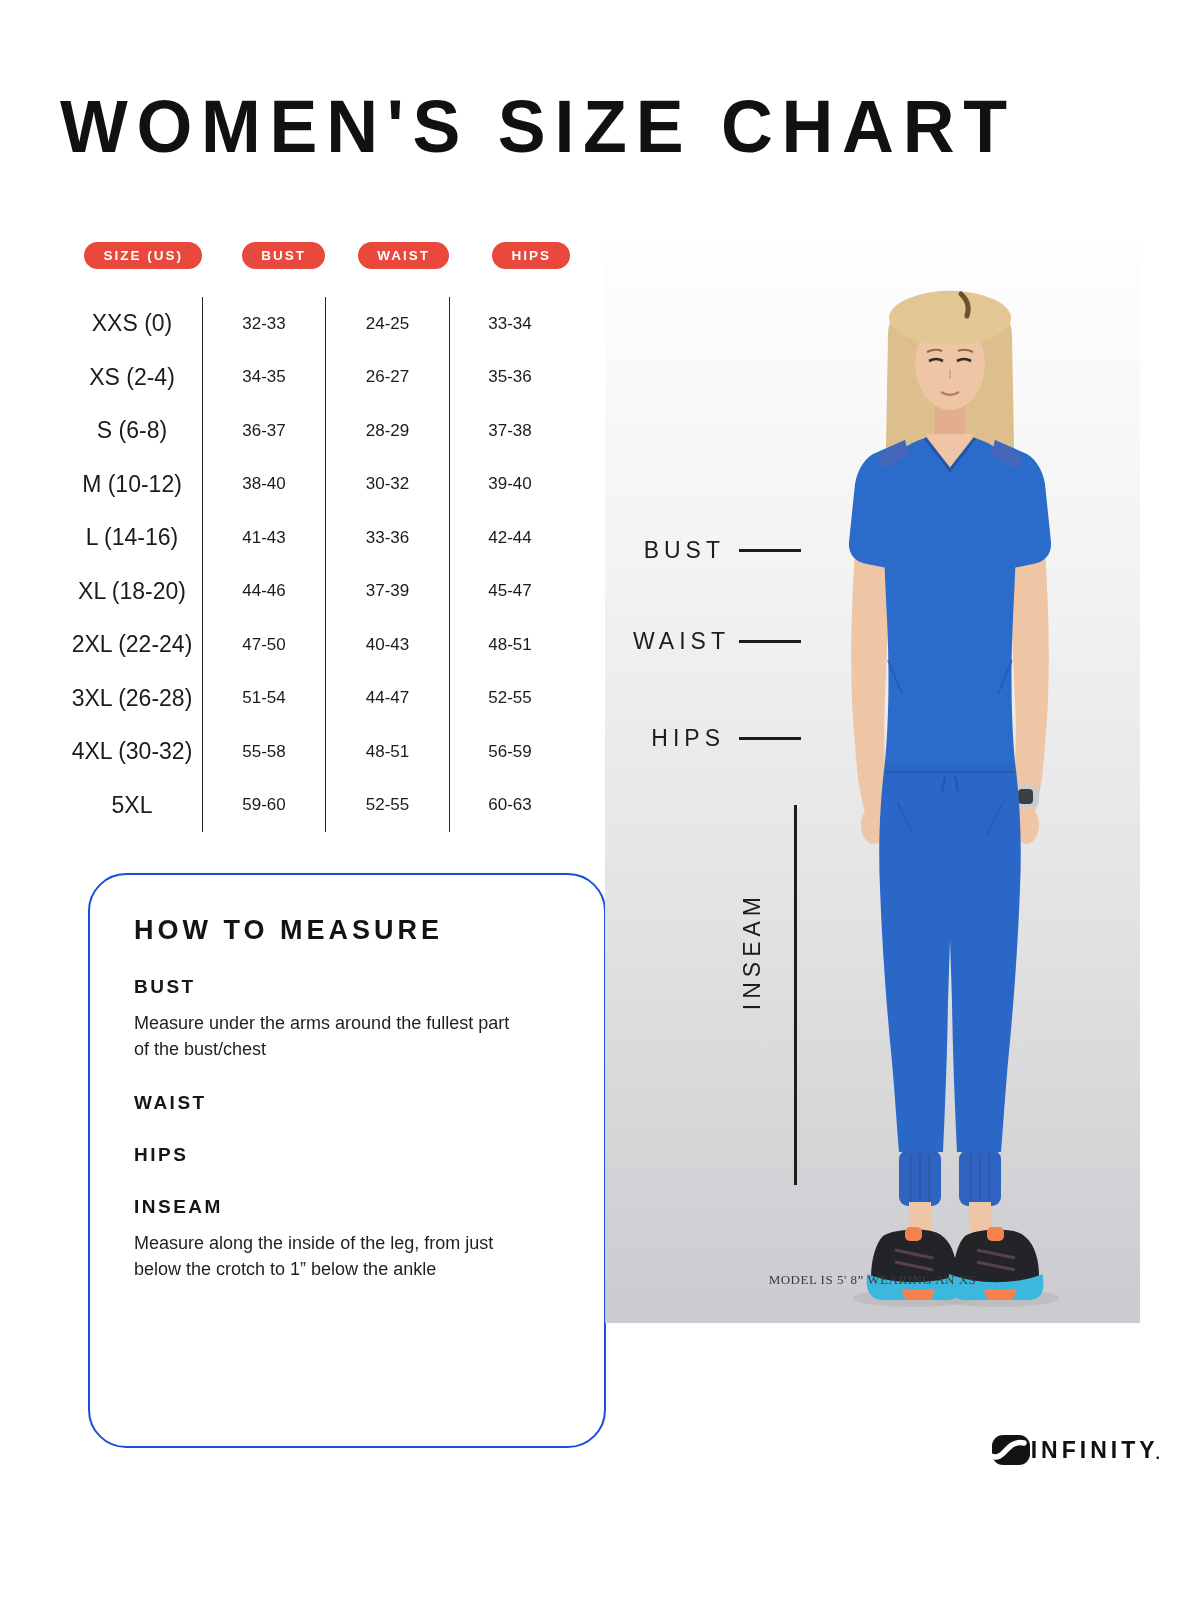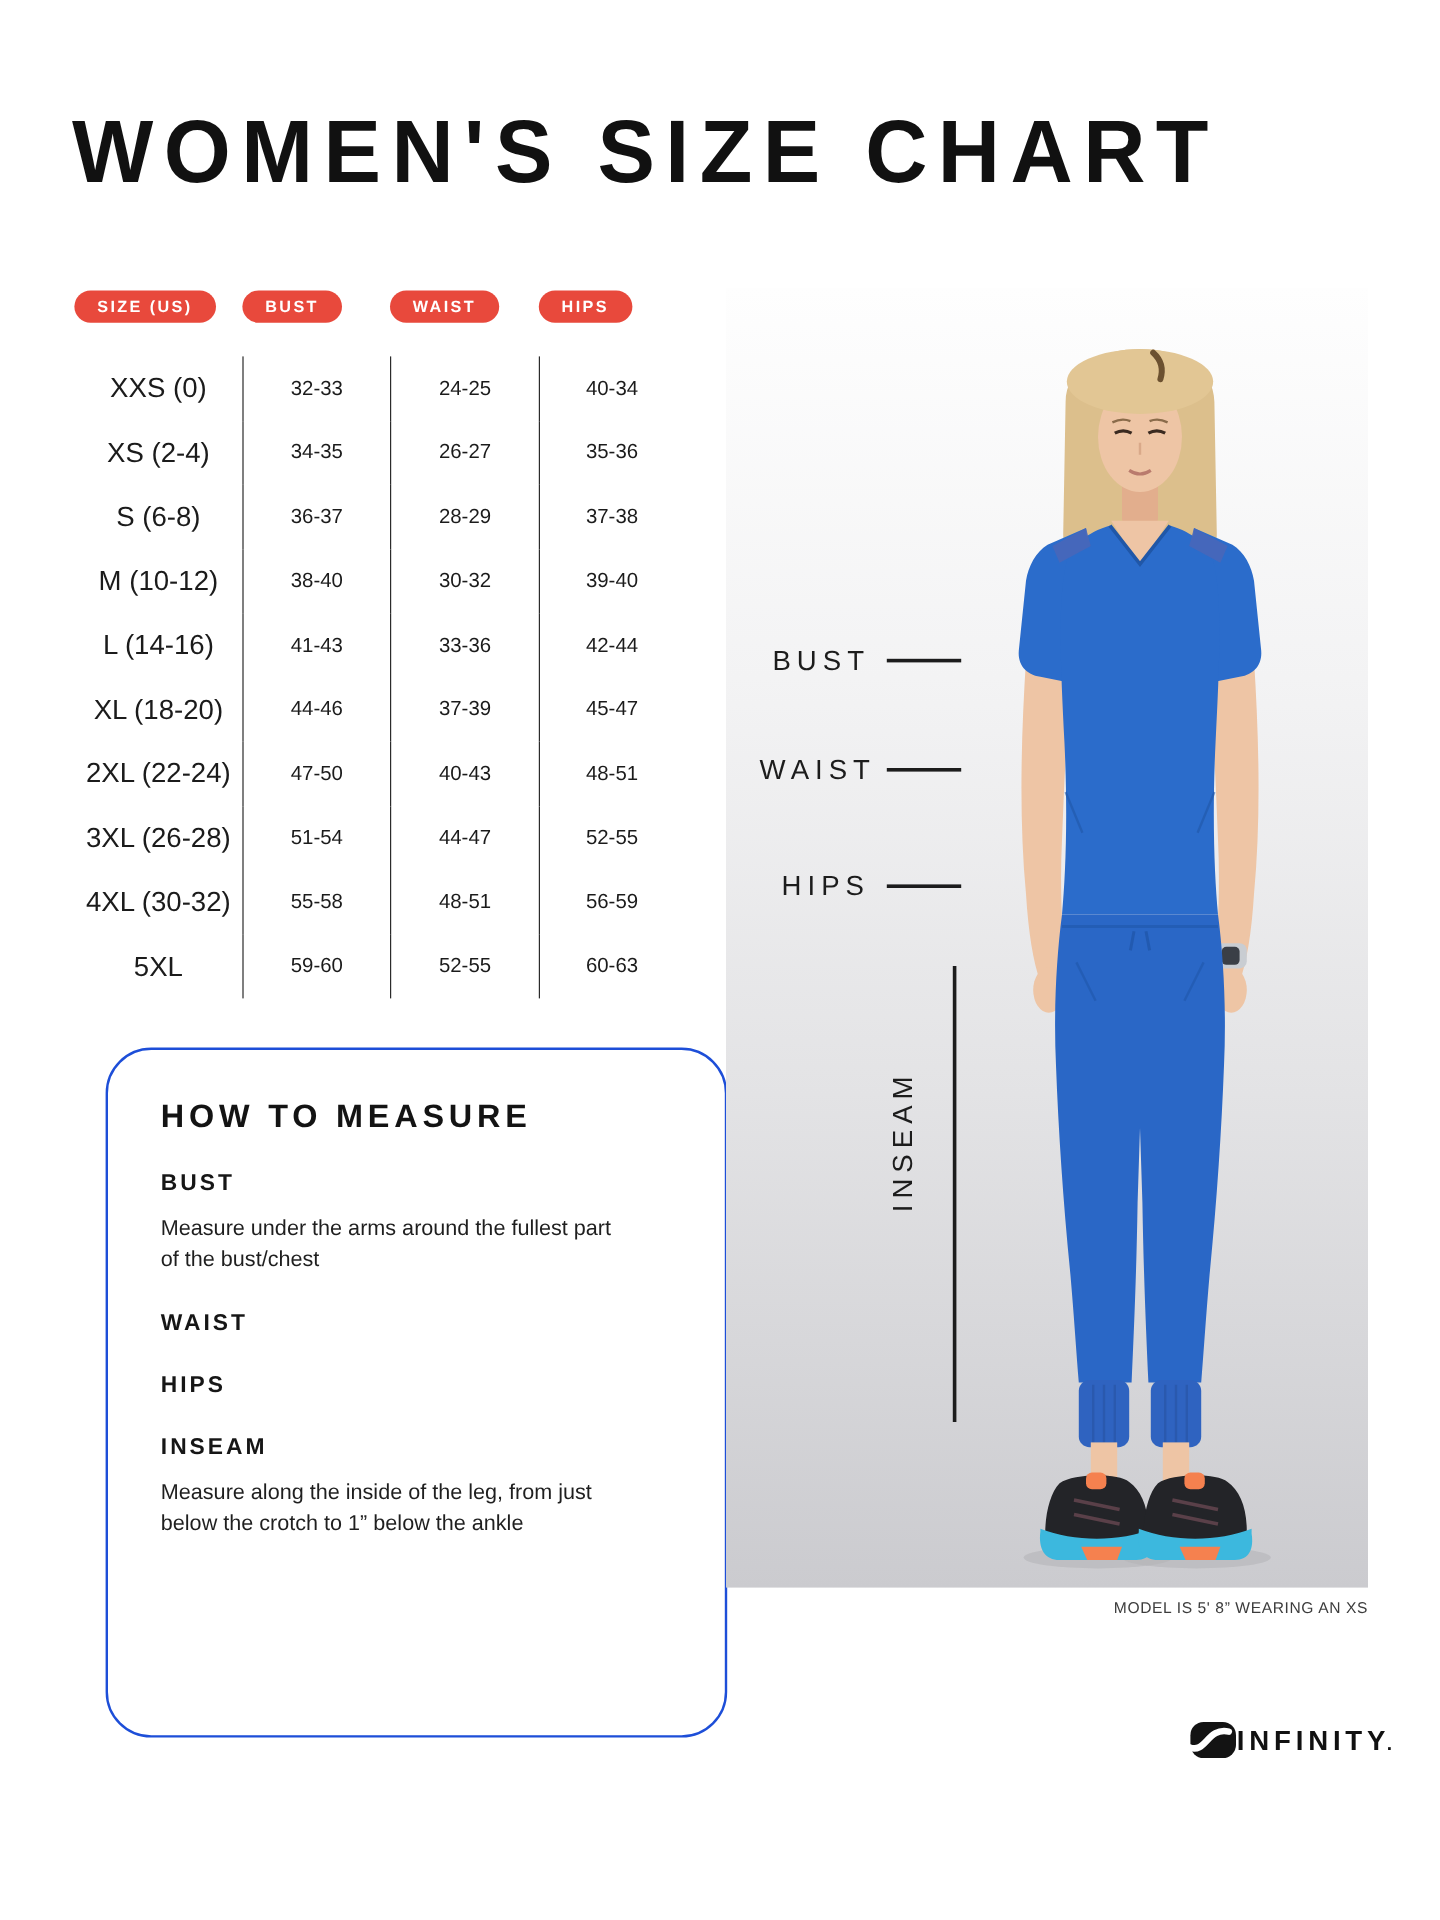--- a/index.html
+++ b/index.html
@@ -12,21 +12,21 @@
   
   .title {
     position:absolute; left:60px; top:84px;
     font-size:74px; font-weight:bold; letter-spacing:9px; color:#111;
     transform:scaleX(0.97); transform-origin:left top; white-space:nowrap;
   }
 
   
   .size-table { position:absolute; left:62px; top:242px; width:508px; }
   .pill-row, .grid { display:grid; grid-template-columns:140px 123px 124px 121px; }
-  .pill-cell { display:flex; justify-content:flex-start; }
+  .pill-cell { display:flex; justify-content:flex-end; }
   .pill {
     background:#E8493C; color:#fff; border-radius:14px; height:27px;
     display:inline-flex; align-items:center; padding:0 19px;
     font-size:13.5px; font-weight:bold; letter-spacing:2px; white-space:nowrap;
   }
   .grid { margin-top:28px; grid-auto-rows:53.5px; }
   .cell { display:flex; align-items:center; justify-content:center; font-size:17px; color:#1b1b1b; }
   .cell.size { font-size:23px; white-space:nowrap; }
   .cell.bl { border-left:1.5px solid #2b2b2b; }
 
@@ -56,22 +56,22 @@
   .lbl-waist { top:388px; }
   .lbl-hips  { top:485px; }
   .inseam-line { position:absolute; left:189px; top:565px; width:3px; height:380px; background:#1c1c1c; }
   .inseam-text {
     position:absolute; left:134px; top:652px;
     writing-mode:vertical-rl; transform:rotate(180deg);
     font-size:23px; letter-spacing:5px; color:#1c1c1c;
   }
 
   .caption {
-    position:absolute; left:605px; top:1332px; width:535px;
-    text-align:right; font-size:13px; letter-spacing:0.5px; color:#3c3c3c;
+    position:absolute; left:605px; top:1272px; width:535px;
+    text-align:center; font-size:13px; letter-spacing:0.5px; color:#3c3c3c;font-family:Liberation Serif, serif;
   }
 
   
   .brand {
     position:absolute; left:625px; top:1434px; width:535px;
     display:flex; justify-content:flex-end; align-items:center; 
   }
   .brand-name { font-size:23px; font-weight:bold; letter-spacing:4px; color:#111; }
   .brand-dot { font-size:16px; font-weight:bold; color:#111; margin-left:-3px; align-self:flex-end; padding-bottom:3px; }
 </style>
@@ -94,21 +94,21 @@
           <span class="pill">WAIST</span>
         </div>
       <div class="pill-cell">
           <span class="pill">HIPS</span>
         </div>
     </div>
     <div class="grid">
       <div class="cell size">XXS (0)</div>
       <div class="cell bl">32-33</div>
       <div class="cell bl">24-25</div>
-      <div class="cell bl">40-34</div>
+      <div class="cell bl">33-34</div>
 
       <div class="cell size">XS (2-4)</div>
       <div class="cell bl">34-35</div>
       <div class="cell bl">26-27</div>
       <div class="cell bl">35-36</div>
 
       <div class="cell size">S (6-8)</div>
       <div class="cell bl">36-37</div>
       <div class="cell bl">28-29</div>
       <div class="cell bl">37-38</div>

